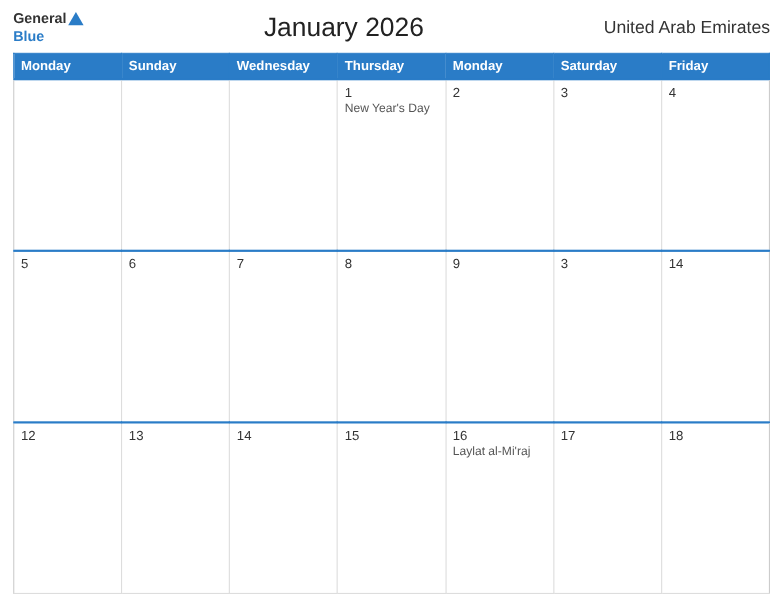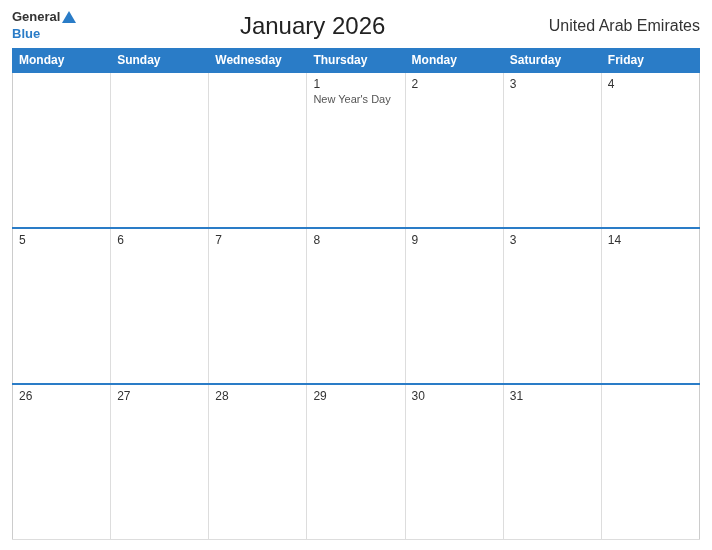--- a/index.html
+++ b/index.html
@@ -186,36 +186,39 @@
           <td>
             <span class="day-num">9</span>
           </td>
           <td>
             <span class="day-num">3</span>
           </td>
           <td>
             <span class="day-num">14</span>
           </td>
         </tr>
-        <tr class="last-row">
-          <td>
-            <span class="day-num">26</span>
-          </td>
-          <td>
-            <span class="day-num">27</span>
-          </td>
-          <td>
-            <span class="day-num">28</span>
-          </td>
-          <td>
-            <span class="day-num">29</span>
-          </td>
-          <td>
-            <span class="day-num">30</span>
-          </td>
-          <td>
-            <span class="day-num">31</span>
-          </td>
-          <td class="empty-cell"></td>
+        <tr>
+          <td>
+            <span class="day-num">12</span>
+          </td>
+          <td>
+            <span class="day-num">13</span>
+          </td>
+          <td>
+            <span class="day-num">14</span>
+          </td>
+          <td>
+            <span class="day-num">15</span>
+          </td>
+          <td>
+            <span class="day-num">16</span>
+            <span class="event">Laylat al-Mi'raj</span>
+          </td>
+          <td>
+            <span class="day-num">17</span>
+          </td>
+          <td>
+            <span class="day-num">18</span>
+          </td>
         </tr>
       </tbody>
   </table>
 </div>
 
 </body></html>

